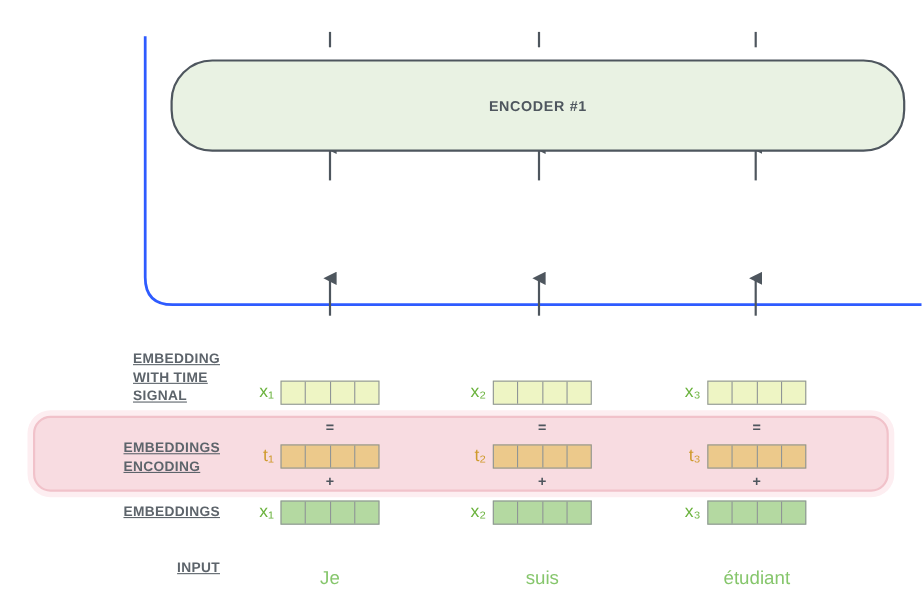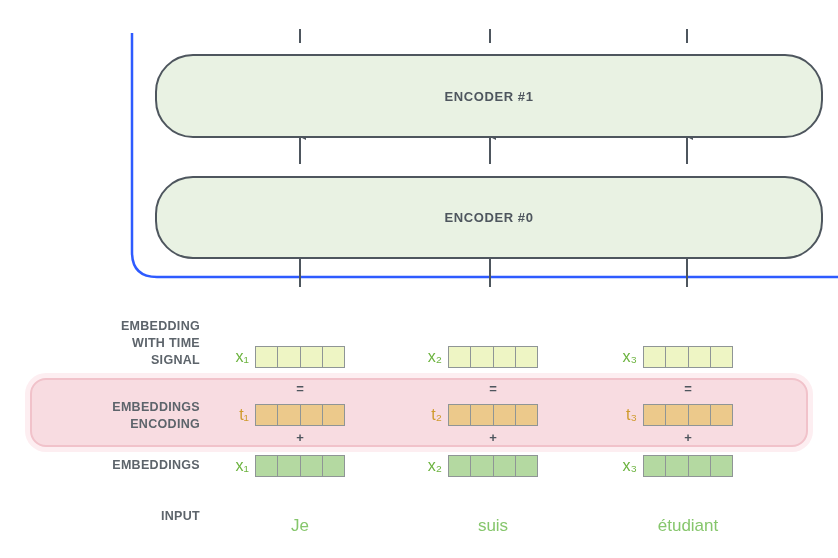--- a/index.html
+++ b/index.html
@@ -19,23 +19,23 @@
   .enc1{top:42px;height:84px;}
   .enc0{top:164px;height:83px;}
   .pinkbox{
     position:absolute;left:30px;top:378px;width:778px;height:69px;z-index:2;box-sizing:border-box;
     background:var(--pink-fill,#f8dce1);
     border:2px solid var(--pink-border,#f1c2ca);
     border-radius:16px;
     box-shadow:0 0 0 5px var(--pink-glow,#fdeef1);
   }
   .side-label{
-    position:absolute;right:638px;z-index:3;text-align:right;
+    position:absolute;right:638px;z-index:3;text-align:left;
     color:var(--label-gray,#5d646b);font-size:12.5px;font-weight:bold;
-    letter-spacing:.3px;line-height:17px;white-space:nowrap;
+    letter-spacing:.3px;line-height:17px;white-space:nowrap;text-decoration:underline;
   }
   .vec{
     position:absolute;z-index:3;width:90px;height:22px;box-sizing:border-box;
     border:1px solid var(--cell-border,#8f9596);
     display:flex;
   }
   .vec i{flex:1;border-right:1px solid var(--cell-border,#8f9596);}
   .vec i:last-child{border-right:none;}
   .vec.time{background:var(--time-fill,#eef5c4);}
   .vec.pos{background:var(--pos-fill,#ecc98b);}
@@ -73,23 +73,20 @@
     <line x1="300" y1="164" x2="300" y2="134" stroke="#4e565e" stroke-width="2" marker-end="url(#arrowhead)"></line>
     <line x1="490" y1="164" x2="490" y2="134" stroke="#4e565e" stroke-width="2" marker-end="url(#arrowhead)"></line>
     <line x1="687" y1="164" x2="687" y2="134" stroke="#4e565e" stroke-width="2" marker-end="url(#arrowhead)"></line>
     <line x1="300" y1="287" x2="300" y2="253" stroke="#4e565e" stroke-width="2" marker-end="url(#arrowhead)"></line>
     <line x1="490" y1="287" x2="490" y2="253" stroke="#4e565e" stroke-width="2" marker-end="url(#arrowhead)"></line>
     <line x1="687" y1="287" x2="687" y2="253" stroke="#4e565e" stroke-width="2" marker-end="url(#arrowhead)"></line>
   </svg>
 
   <div class="encoder enc1">
     <span>ENCODER #1</span>
-  </div>
-  <div class="encoder enc0">
-    <span>ENCODER #0</span>
   </div>
 
   <div class="pinkbox"></div>
 
   <div class="side-label" style="top:318px">
     <div>EMBEDDING</div>
     <div>WITH TIME</div>
     <div>SIGNAL</div>
   </div>
   <div class="side-label" style="top:399px">

